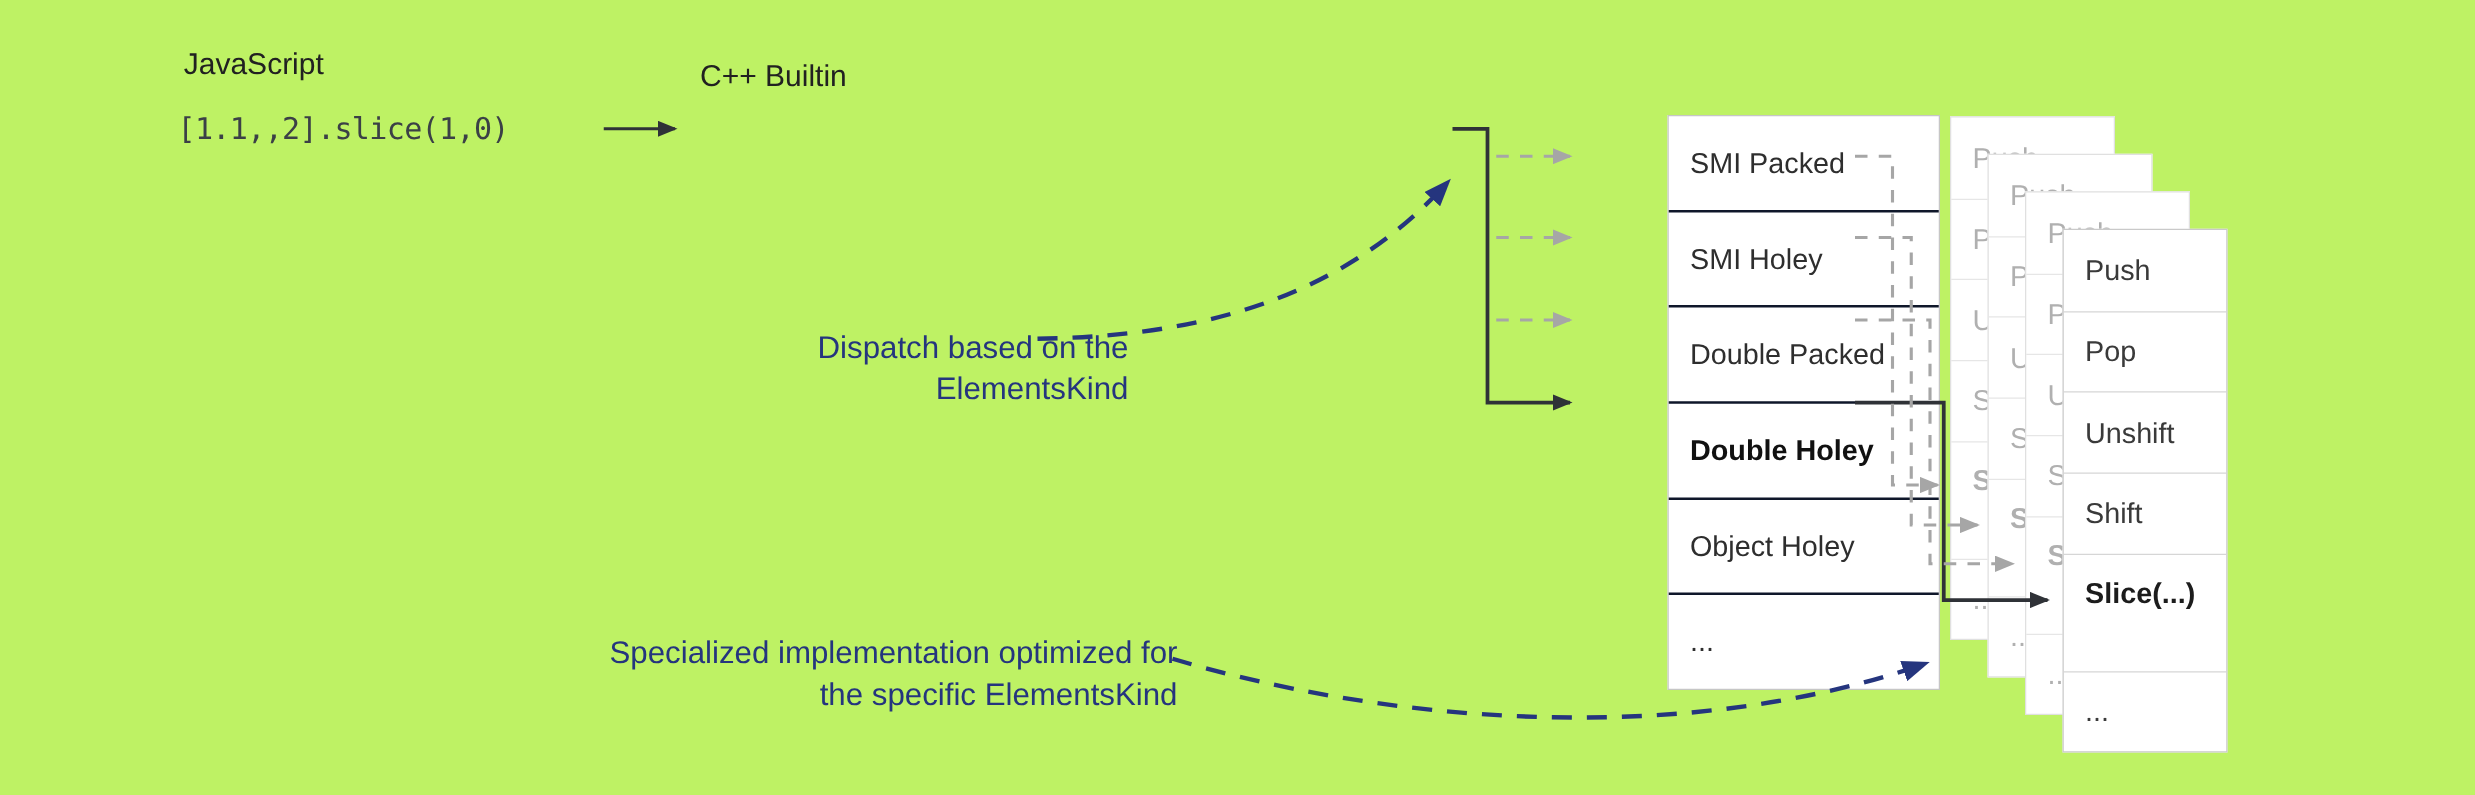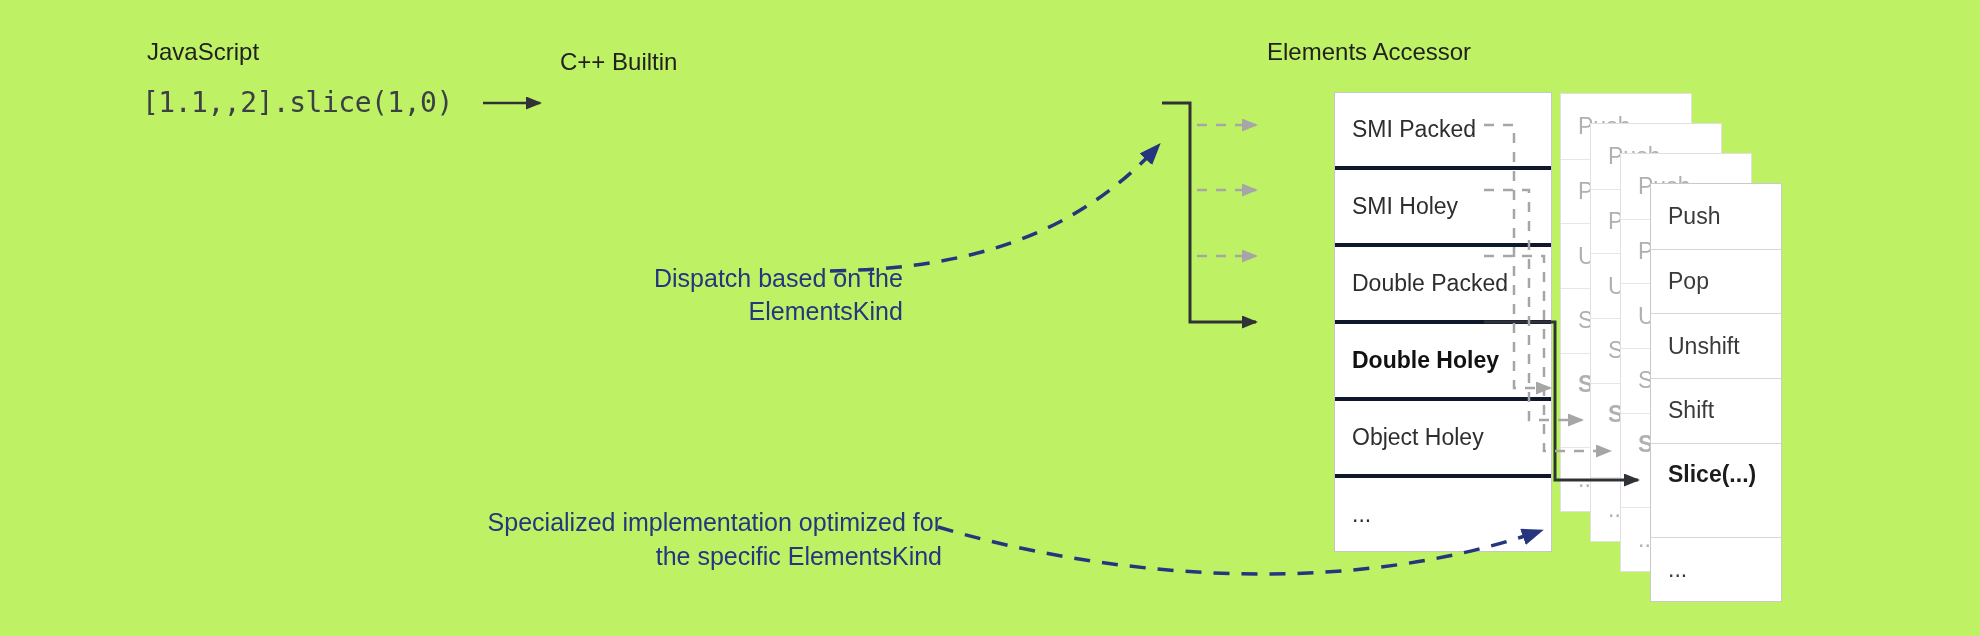--- a/index.html
+++ b/index.html
@@ -11,40 +11,40 @@
   #stage{
     position:relative;width:1980px;height:636px;background:#bef264;
     font-family:"Liberation Sans",sans-serif;overflow:hidden;
   }
   .heading{
     position:absolute;font-size:24px;line-height:28px;color:#212121;
     white-space:nowrap;
   }
   .code{
     position:absolute;font-family:"DejaVu Sans Mono",monospace;
-    font-size:28px;line-height:30px;color:#3b4046;white-space:nowrap;
+    font-size:24px;line-height:30px;color:#3b4046;white-space:nowrap;
     letter-spacing:-0.5px;
   }
   .code .b{font-weight:bold;color:#33373c;}
   .annotation{
     position:absolute;color:var(--blue);font-size:25px;line-height:33px;
     white-space:pre-line;
   }
   #annotation-dispatch{left:654px;top:222px;text-align:right;margin-top:40px;}
   #annotation-specialized{left:482px;top:505px;width:460px;text-align:right;line-height:34px;}
 
   
   #accessor-box{
     position:absolute;left:1334px;top:92px;width:218px;height:460px;
     background:#fff;border:1px solid #c6c6c6;box-sizing:border-box;
     display:flex;flex-direction:column;z-index:5;
   }
   .acc-row{
     flex:1;display:flex;align-items:center;padding-left:17px;
-    font-size:23px;color:#2e2e2e;border-top:4px solid #0f172a;
+    font-size:23px;color:#2e2e2e;border-top:2px solid #0f172a;
     white-space:nowrap;
   }
   .acc-row:first-child{border-top:none;}
   .acc-row.bold{font-weight:bold;color:#111;}
 
   
   .card{
     position:absolute;width:132px;height:419px;background:#fff;
     box-sizing:border-box;border:1px solid #e0e0e0;
     display:flex;flex-direction:column;
@@ -73,21 +73,20 @@
   .fill-gray{fill:var(--gray);}
   .fill-blue{fill:var(--blue);}
 </style>
 </head>
 <body>
 
 <div id="stage">
 
   <div class="heading" style="left:147px;top:38px">JavaScript</div>
   <div class="heading" style="left:560px;top:48px">C++ Builtin</div>
-  <div class="heading" style="left:1267px;top:38px">Elements Accessor</div>
 
   <div class="code" style="left:142px;top:88px">[1.1,,2].slice(1,0)</div>
 
   <div class="annotation" id="annotation-dispatch">Dispatch based on the
 ElementsKind</div>
   <div class="annotation" id="annotation-specialized">Specialized implementation optimized for
 the specific ElementsKind</div>
 
   <div class="card card0">
       <div class="card-row">Push</div>

